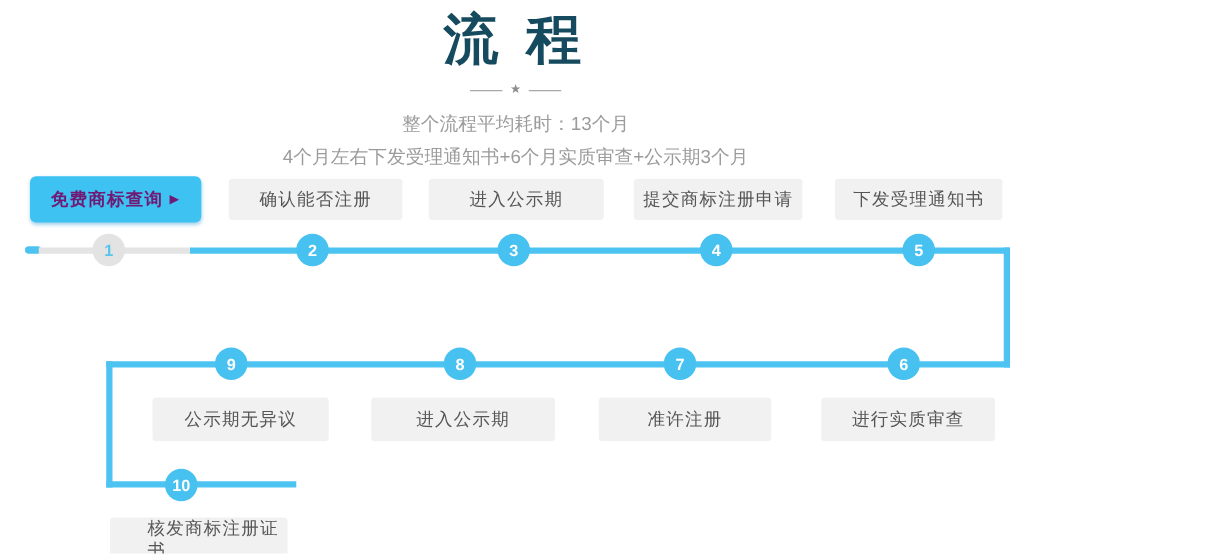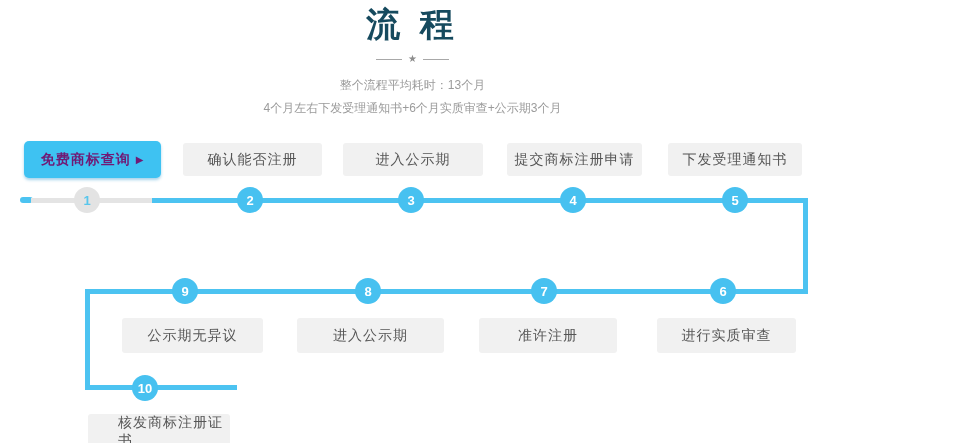--- a/index.html
+++ b/index.html
@@ -14,21 +14,21 @@
   }
   
   .header {
     position: absolute;
     left: 0; top: 0;
     width: 825px;
     text-align: center;
   }
   .title {
     margin-top: 2px;
-    font-size: 34px;
+    font-size: 44px;
     font-weight: bold;
     letter-spacing: 5px;
     color: #164a5e;
   }
   .divider {
     margin-top: 5px;
     height: 12px;
     display: flex;
     align-items: center;
     justify-content: center;
@@ -40,21 +40,21 @@
     height: 1px;
     background: #a8a8a8;
   }
   .d-star {
     font-size: 10px;
     color: #8d8d8d;
     line-height: 1;
   }
   .sub {
     color: #9b9b9b;
-    font-size: 12px;
+    font-size: 15px;
     line-height: 1;
   }
   .sub-1 { margin-top: 14px; }
   .sub-2 { margin-top: 11px; }
   
   .gray-btn {
     position: absolute;
     height: 33px;
     background: #f1f1f1;
     border-radius: 3px;

